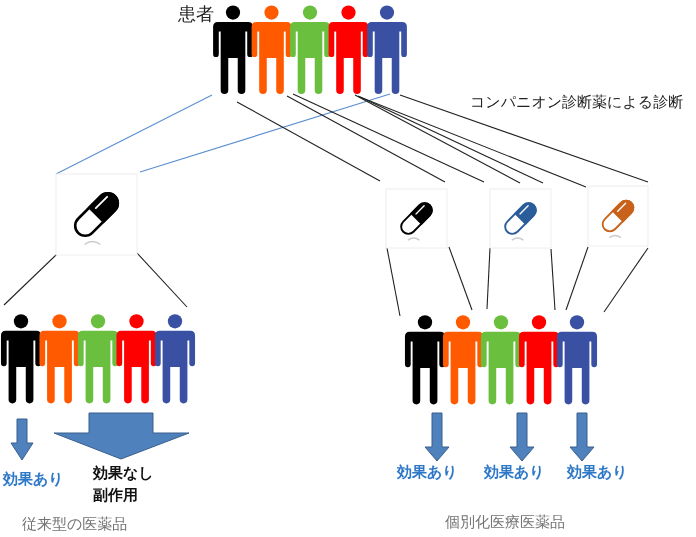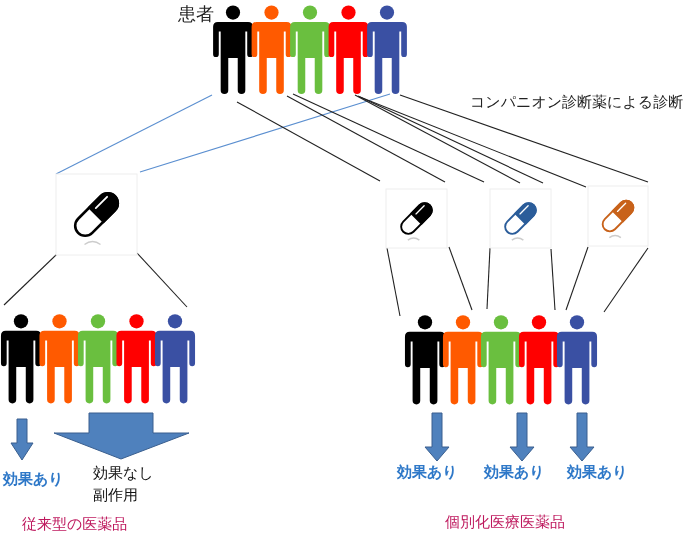--- a/index.html
+++ b/index.html
@@ -4,22 +4,22 @@
 <style>
   html, body { margin:0; padding:0; background:#ffffff; }
   body { width:696px; height:537px; position:relative; overflow:hidden;
          font-family:"DejaVu Sans", sans-serif; }
   #diagram { position:absolute; left:0; top:0; width:696px; height:537px; }
   .lbl { position:absolute; white-space:nowrap; color:#222;text-align:center; }
   .patients-label { left:178px; top:2px; font-size:18px; }
   .companion-label { left:470px; top:80px; font-size:15px; line-height:20px; color:#222;margin-top:12px; }
   .companion-label div { white-space:nowrap; }
   .effect { position:absolute; font-size:15px; font-weight:bold; color:#2e78c8; white-space:nowrap; }
-  .noeffect { position:absolute; font-size:15px; font-weight:normal; color:#111; line-height:22px; left:93px; top:462px; }
-  .section-title { position:absolute; font-size:15px; color:#be185d; white-space:nowrap; }
+  .noeffect { position:absolute; font-size:15px; font-weight:bold; color:#111; line-height:22px; left:93px; top:462px; }
+  .section-title { position:absolute; font-size:15px; color:#737373; white-space:nowrap; }
 </style>
 </head>
 <body>
 
 <svg id="diagram" xmlns="http://www.w3.org/2000/svg" width="696" height="537" viewBox="0 0 696 537">
   <defs>
 
     <symbol id="person" viewBox="0 0 44 95">
       <circle cx="22" cy="8" r="7.5"></circle>
       <path d="M6,18 H38 Q43,18 43,23 V52 Q43,55 40,55 Q37,55 37,52 V28 H35 V90 Q35,94 31,94 Q27,94 27,90 V56 H17 V90 Q17,94 13,94 Q9,94 9,90 V28 H7 V52 Q7,55 4,55 Q1,55 1,52 V23 Q1,18 6,18 Z"></path>

